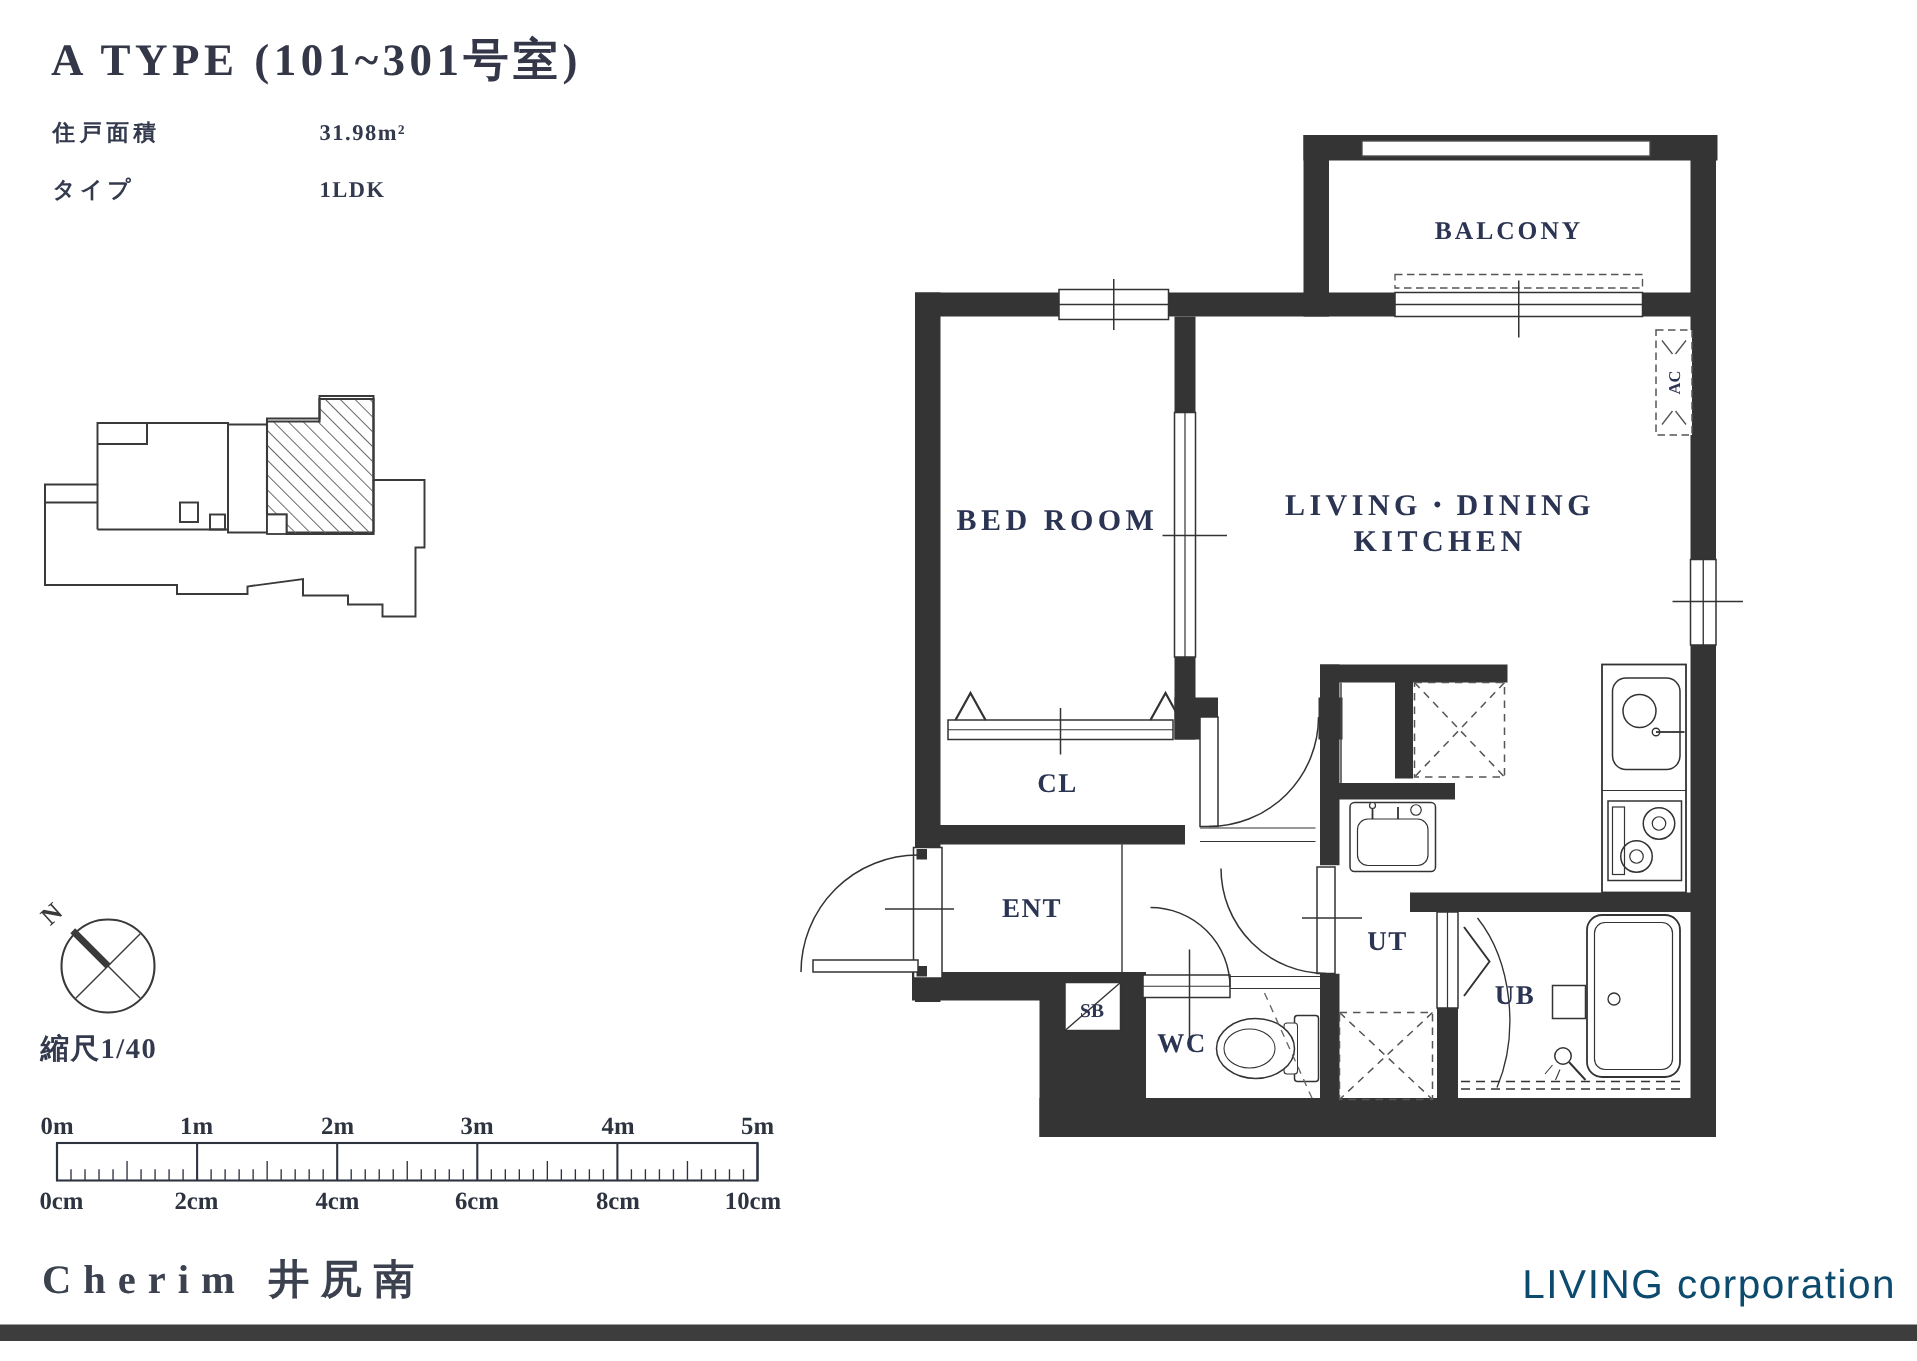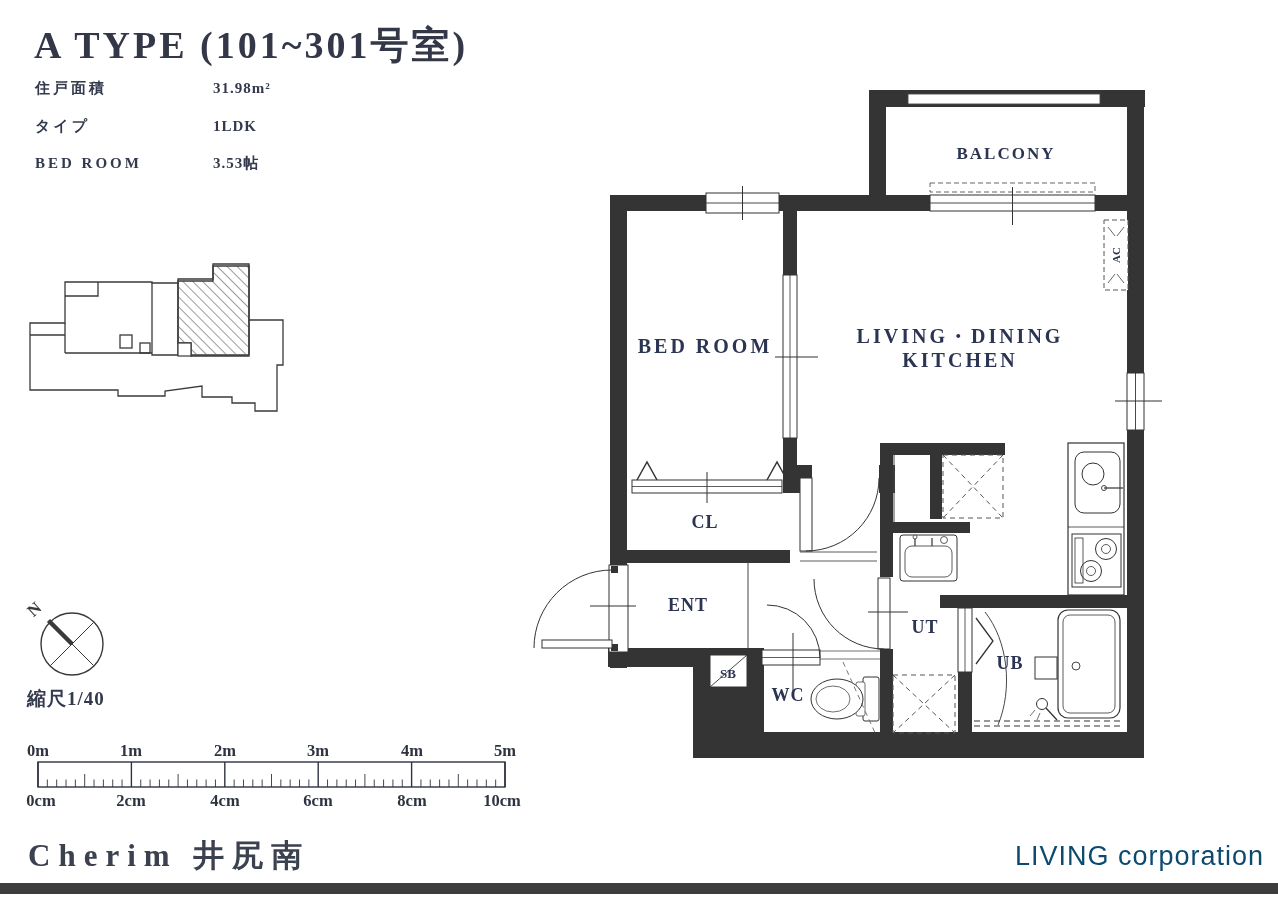--- a/index.html
+++ b/index.html
@@ -1,51 +1,48 @@
 <!DOCTYPE html>
 <html><head>
 <meta charset="utf-8">
 <style>
   html,body{margin:0;padding:0;background:#ffffff;}
   body{position:relative;width:1278px;height:907px;overflow:hidden;
        font-family:"Liberation Serif","DejaVu Serif",serif;color:#343a4e;}
   .abs{position:absolute;}
   
-  #title{left:34px;top:20px;font-size:38px;font-weight:bold;letter-spacing:3px;color:#333747;}
+  #title{left:34px;top:20px;font-size:30px;font-weight:bold;letter-spacing:3px;color:#333747;}
   #info{left:35px;top:79px;}
   .info-row{height:37.5px;font-size:15px;font-weight:bold;white-space:nowrap;}
   .info-label{display:inline-block;width:178px;letter-spacing:3px;}
   .info-value{letter-spacing:1px;}
   
   #scale-note{left:27px;top:686px;font-size:19px;font-weight:bold;letter-spacing:1px;}
   
   .ruler-text{font-size:16.5px;font-weight:bold;font-family:"Liberation Serif",serif;fill:#2e3340;}
   
-  #building-name{left:28px;top:835px;font-size:31px;font-weight:bold;letter-spacing:8px;color:#3c414f;}
+  #building-name{left:28px;top:835px;font-size:27px;font-weight:bold;letter-spacing:8px;color:#3c414f;}
   #company-name{right:14px;top:841px;font-size:27px;letter-spacing:1px;color:#0c4a6e;
                 font-family:"Liberation Sans","DejaVu Sans",sans-serif;}
   #footer-bar{left:0;top:883px;width:1278px;height:11px;background:#3d3d3d;}
   
   .room-label{font-family:"Liberation Serif","DejaVu Serif",serif;font-weight:bold;fill:#2b3452;}
   svg{display:block;}
 </style>
 </head>
 <body>
 
 <div class="abs" id="title">A TYPE (101~301号室)</div>
 
 <div class="abs" id="info">
   <div class="info-row">
     <span class="info-label">住戸面積</span><span class="info-value">31.98m²</span>
   </div>
   <div class="info-row">
     <span class="info-label">タイプ</span><span class="info-value">1LDK</span>
-  </div>
-  <div class="info-row">
-    <span class="info-label">BED ROOM</span><span class="info-value">3.53帖</span>
   </div>
 </div>
 
 <svg class="abs" style="left:25px;top:253px;" width="270" height="170" viewBox="0 0 270 170">
   <defs>
     <pattern id="hatch" width="7" height="7" patternUnits="userSpaceOnUse" patternTransform="rotate(-45)">
       <line x1="0" y1="0" x2="0" y2="7" stroke="#666" stroke-width="1.3"></line>
     </pattern>
   </defs>
   <g stroke="#3a3a3a" stroke-width="1.3" fill="none">

